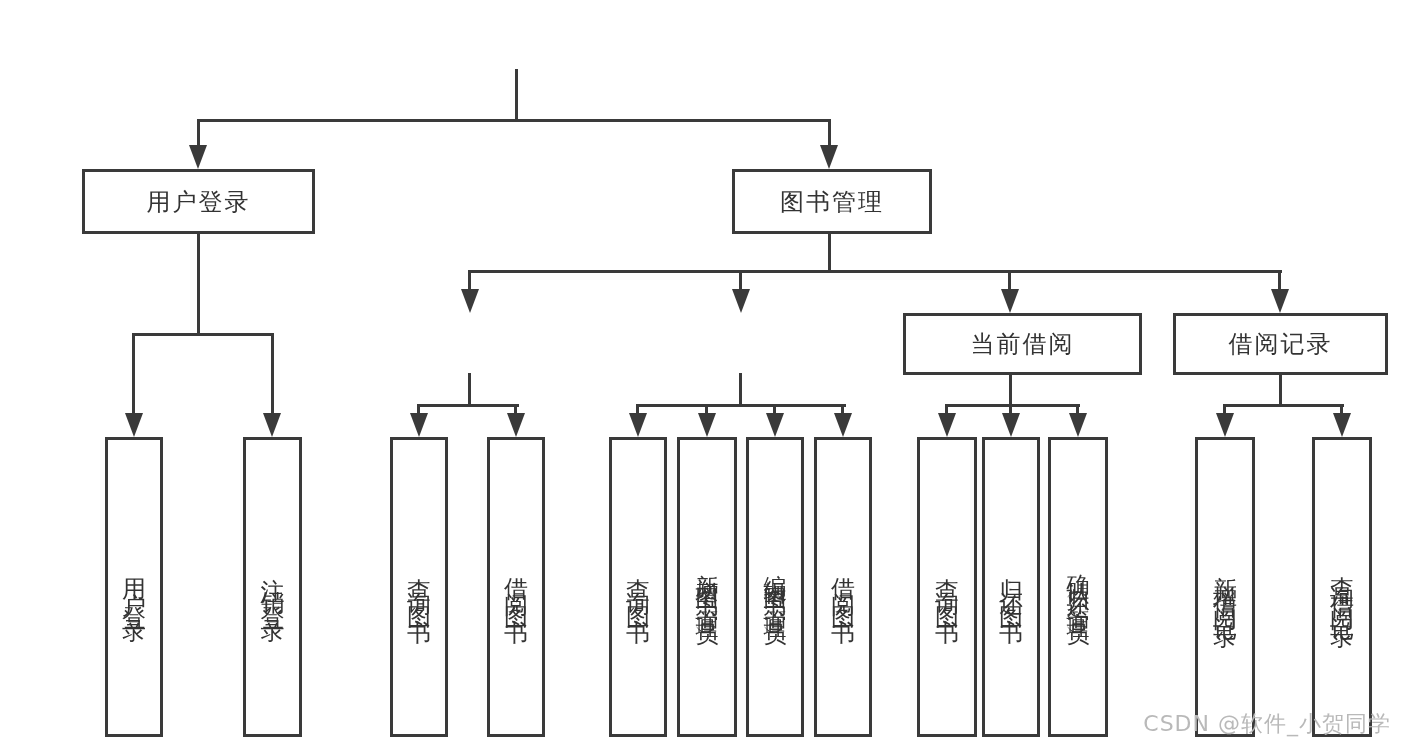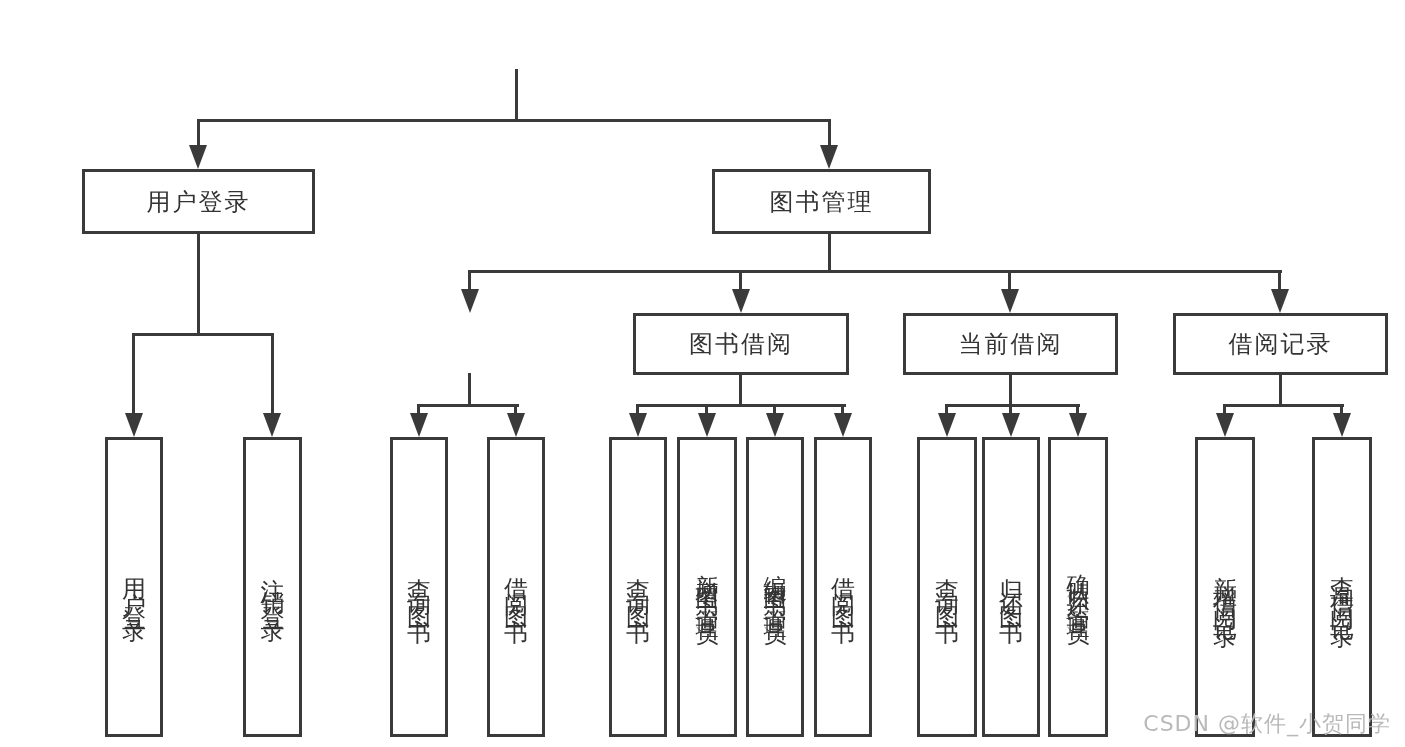--- a/index.html
+++ b/index.html
@@ -70,42 +70,41 @@
 
 
   <div class="vline" style="left:515px; top:69px; height:52px;"></div>
   <div class="hline" style="left:197px; top:119px; width:634px;"></div>
   <div class="vline" style="left:197px; top:119px; height:30px;"></div>
   <div class="arrow" style="left:189px; top:145px;"></div>
   <div class="vline" style="left:828px; top:119px; height:30px;"></div>
   <div class="arrow" style="left:820px; top:145px;"></div>
 
   <div class="box" style="left:82px; top:169px; width:233px; height:65px;">用户登录</div>
-  <div class="box" style="left:712px; top:169px; width:219px; height:65px;">图书管理</div>
+  <div class="box" style="left:732px; top:169px; width:200px; height:65px;">图书管理</div>
 
   <div class="vline" style="left:197px; top:232px; height:103px;"></div>
   <div class="hline" style="left:132px; top:333px; width:141px;"></div>
   <div class="vline" style="left:132px; top:333px; height:83px;"></div>
   <div class="arrow" style="left:125px; top:413px;"></div>
   <div class="vline" style="left:271px; top:333px; height:83px;"></div>
   <div class="arrow" style="left:263px; top:413px;"></div>
 
   <div class="vline" style="left:828px; top:232px; height:41px;"></div>
   <div class="hline" style="left:468px; top:270px; width:814px;"></div>
   <div class="vline" style="left:468px; top:270px; height:22px;"></div>
   <div class="arrow" style="left:461px; top:289px;"></div>
   <div class="vline" style="left:739px; top:270px; height:22px;"></div>
   <div class="arrow" style="left:732px; top:289px;"></div>
   <div class="vline" style="left:1008px; top:270px; height:22px;"></div>
   <div class="arrow" style="left:1001px; top:289px;"></div>
   <div class="vline" style="left:1278px; top:270px; height:22px;"></div>
   <div class="arrow" style="left:1271px; top:289px;"></div>
 
-  <div class="box" style="left:633px; top:313px; width:216px; height:62px;">图书借阅</div>
-  <div class="box" style="left:903px; top:313px; width:215px; height:62px;">当前借阅</div>
+  <div class="box" style="left:903px; top:313px; width:239px; height:62px;">当前借阅</div>
   <div class="box" style="left:1173px; top:313px; width:215px; height:62px;">借阅记录</div>
 
   <div class="vline" style="left:468px; top:373px; height:34px;"></div>
   <div class="hline" style="left:417px; top:404px; width:102px;"></div>
   <div class="vline" style="left:417px; top:404px; height:12px;"></div>
   <div class="arrow" style="left:410px; top:413px;"></div>
   <div class="vline" style="left:514px; top:404px; height:12px;"></div>
   <div class="arrow" style="left:507px; top:413px;"></div>
 
   <div class="vline" style="left:739px; top:373px; height:34px;"></div>

